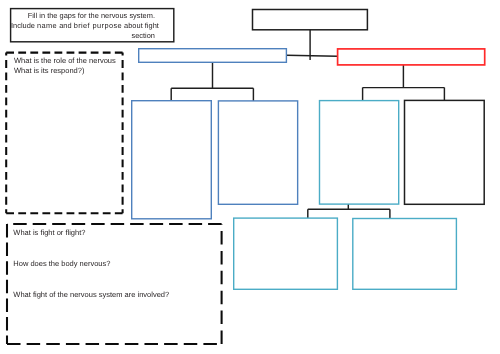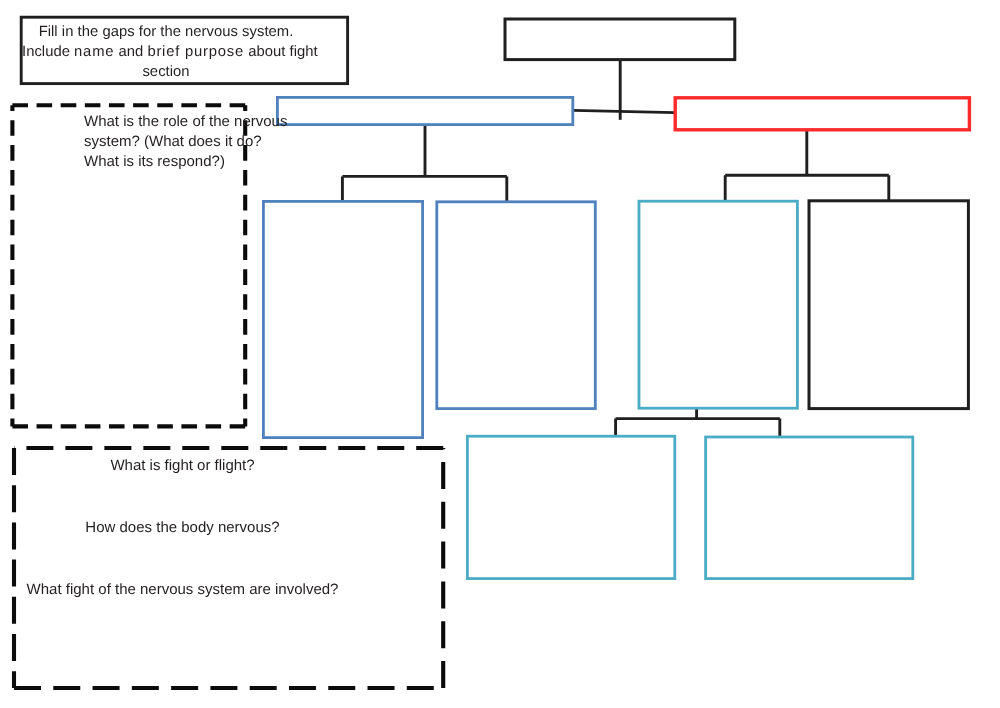--- a/index.html
+++ b/index.html
@@ -47,31 +47,30 @@
     <rect x="138.7" y="48.7" width="147.7" height="13.6" fill="none" stroke="#4f81bd" stroke-width="1.4"></rect>
     <rect x="337.6" y="48.9" width="147.1" height="16.0" fill="none" stroke="#ff2a2a" stroke-width="1.7"></rect>
     <rect x="131.7" y="100.7" width="79.6" height="118.1" fill="none" stroke="#4f81bd" stroke-width="1.4"></rect>
     <rect x="218.4" y="100.9" width="79.25" height="103.4" fill="none" stroke="#4f81bd" stroke-width="1.4"></rect>
     <rect x="319.5" y="100.6" width="79.2" height="103.5" fill="none" stroke="#4bacc6" stroke-width="1.4"></rect>
     <rect x="404.5" y="100.4" width="79.7" height="103.9" fill="none" stroke="#1f1f1f" stroke-width="1.5"></rect>
     <rect x="233.7" y="218.1" width="103.7" height="71.2" fill="none" stroke="#4bacc6" stroke-width="1.4"></rect>
     <rect x="352.8" y="218.5" width="103.6" height="70.8" fill="none" stroke="#4bacc6" stroke-width="1.4"></rect>
   </svg>
 
-  <div class="txt" style="left:11px;top:10.5px;width:144px;text-align:center;font-size:7.4px;letter-spacing:0.02px;line-height:10.45px;">
+  <div class="txt" style="left:11px;top:10.5px;width:144px;text-align:right;font-size:7.4px;letter-spacing:0.02px;line-height:10.45px;">
       <div><span>Fill in the gaps for the nervous system.</span></div>
       <div><span>Include </span><b>name</b><span> and </span><b>brief purpose</b><span> about fight</span></div>
       <div><span>section</span></div>
     </div>
 
-  <div class="txt" style="left:14.0px;top:56.2px;font-size:7.5px;line-height:10.0px;margin-left:28px;">
+  <div class="txt" style="left:14.0px;top:56.2px;font-size:7.5px;line-height:10.0px;">
       <div>What is the role of the nervous</div>
-      <div>system? (What does it do?</div>
       <div>What is its respond?)</div>
     </div>
 
-  <div class="txt" style="left:13.3px;top:216.6px;font-size:7.5px;line-height:31.15px;text-align:center;">
+  <div class="txt" style="left:13.3px;top:216.6px;font-size:7.5px;line-height:31.15px;">
       <div>What is fight or flight?</div>
       <div>How does the body nervous?</div>
       <div>What fight of the nervous system are involved?</div>
     </div>
 
 </div>
 
 </body></html>

